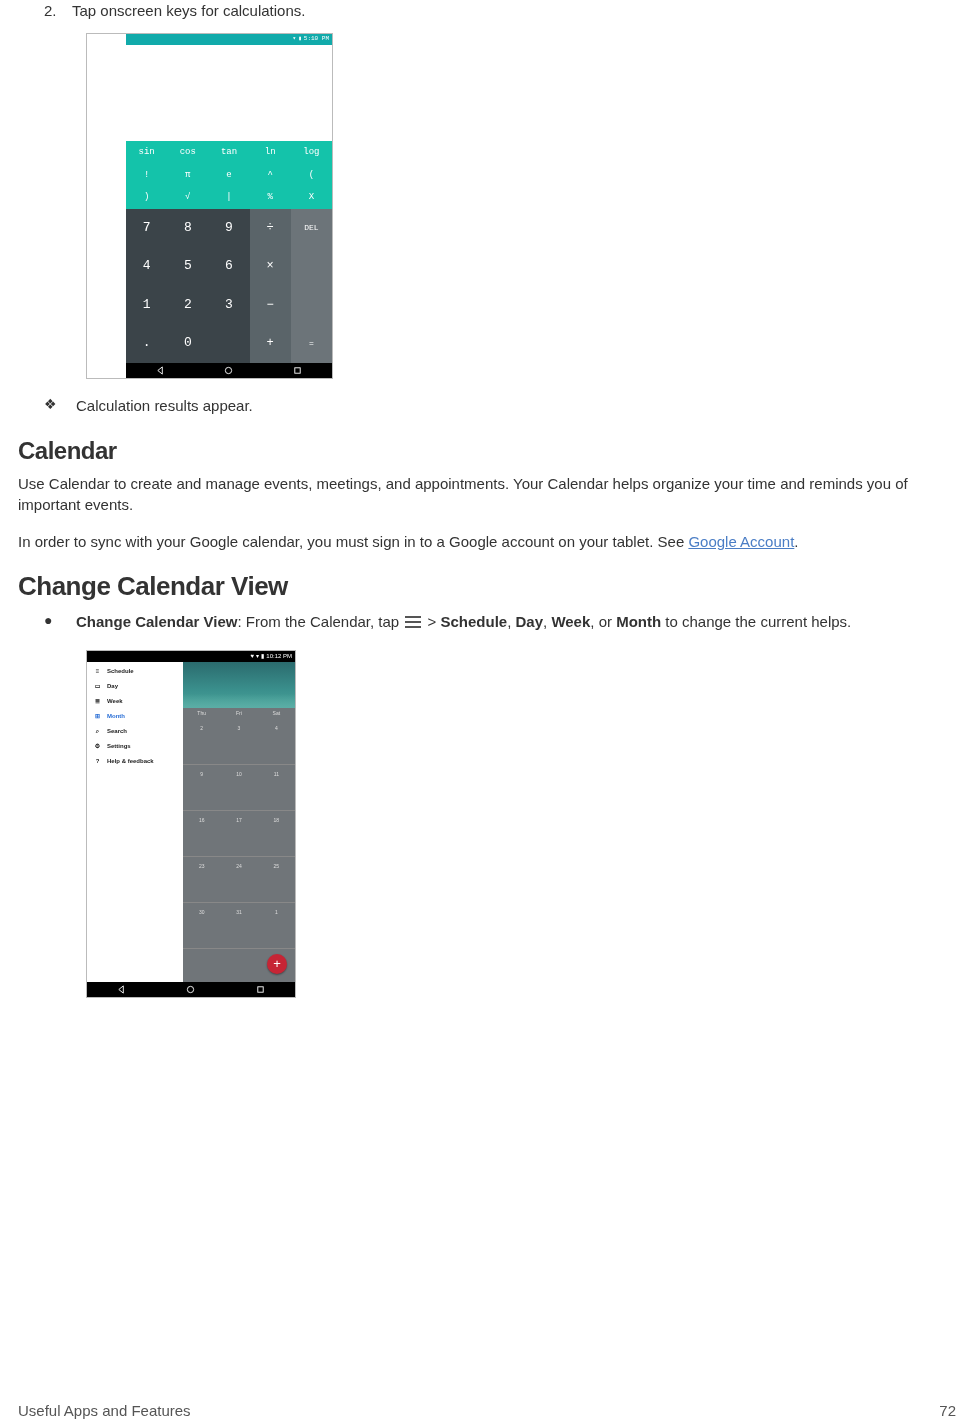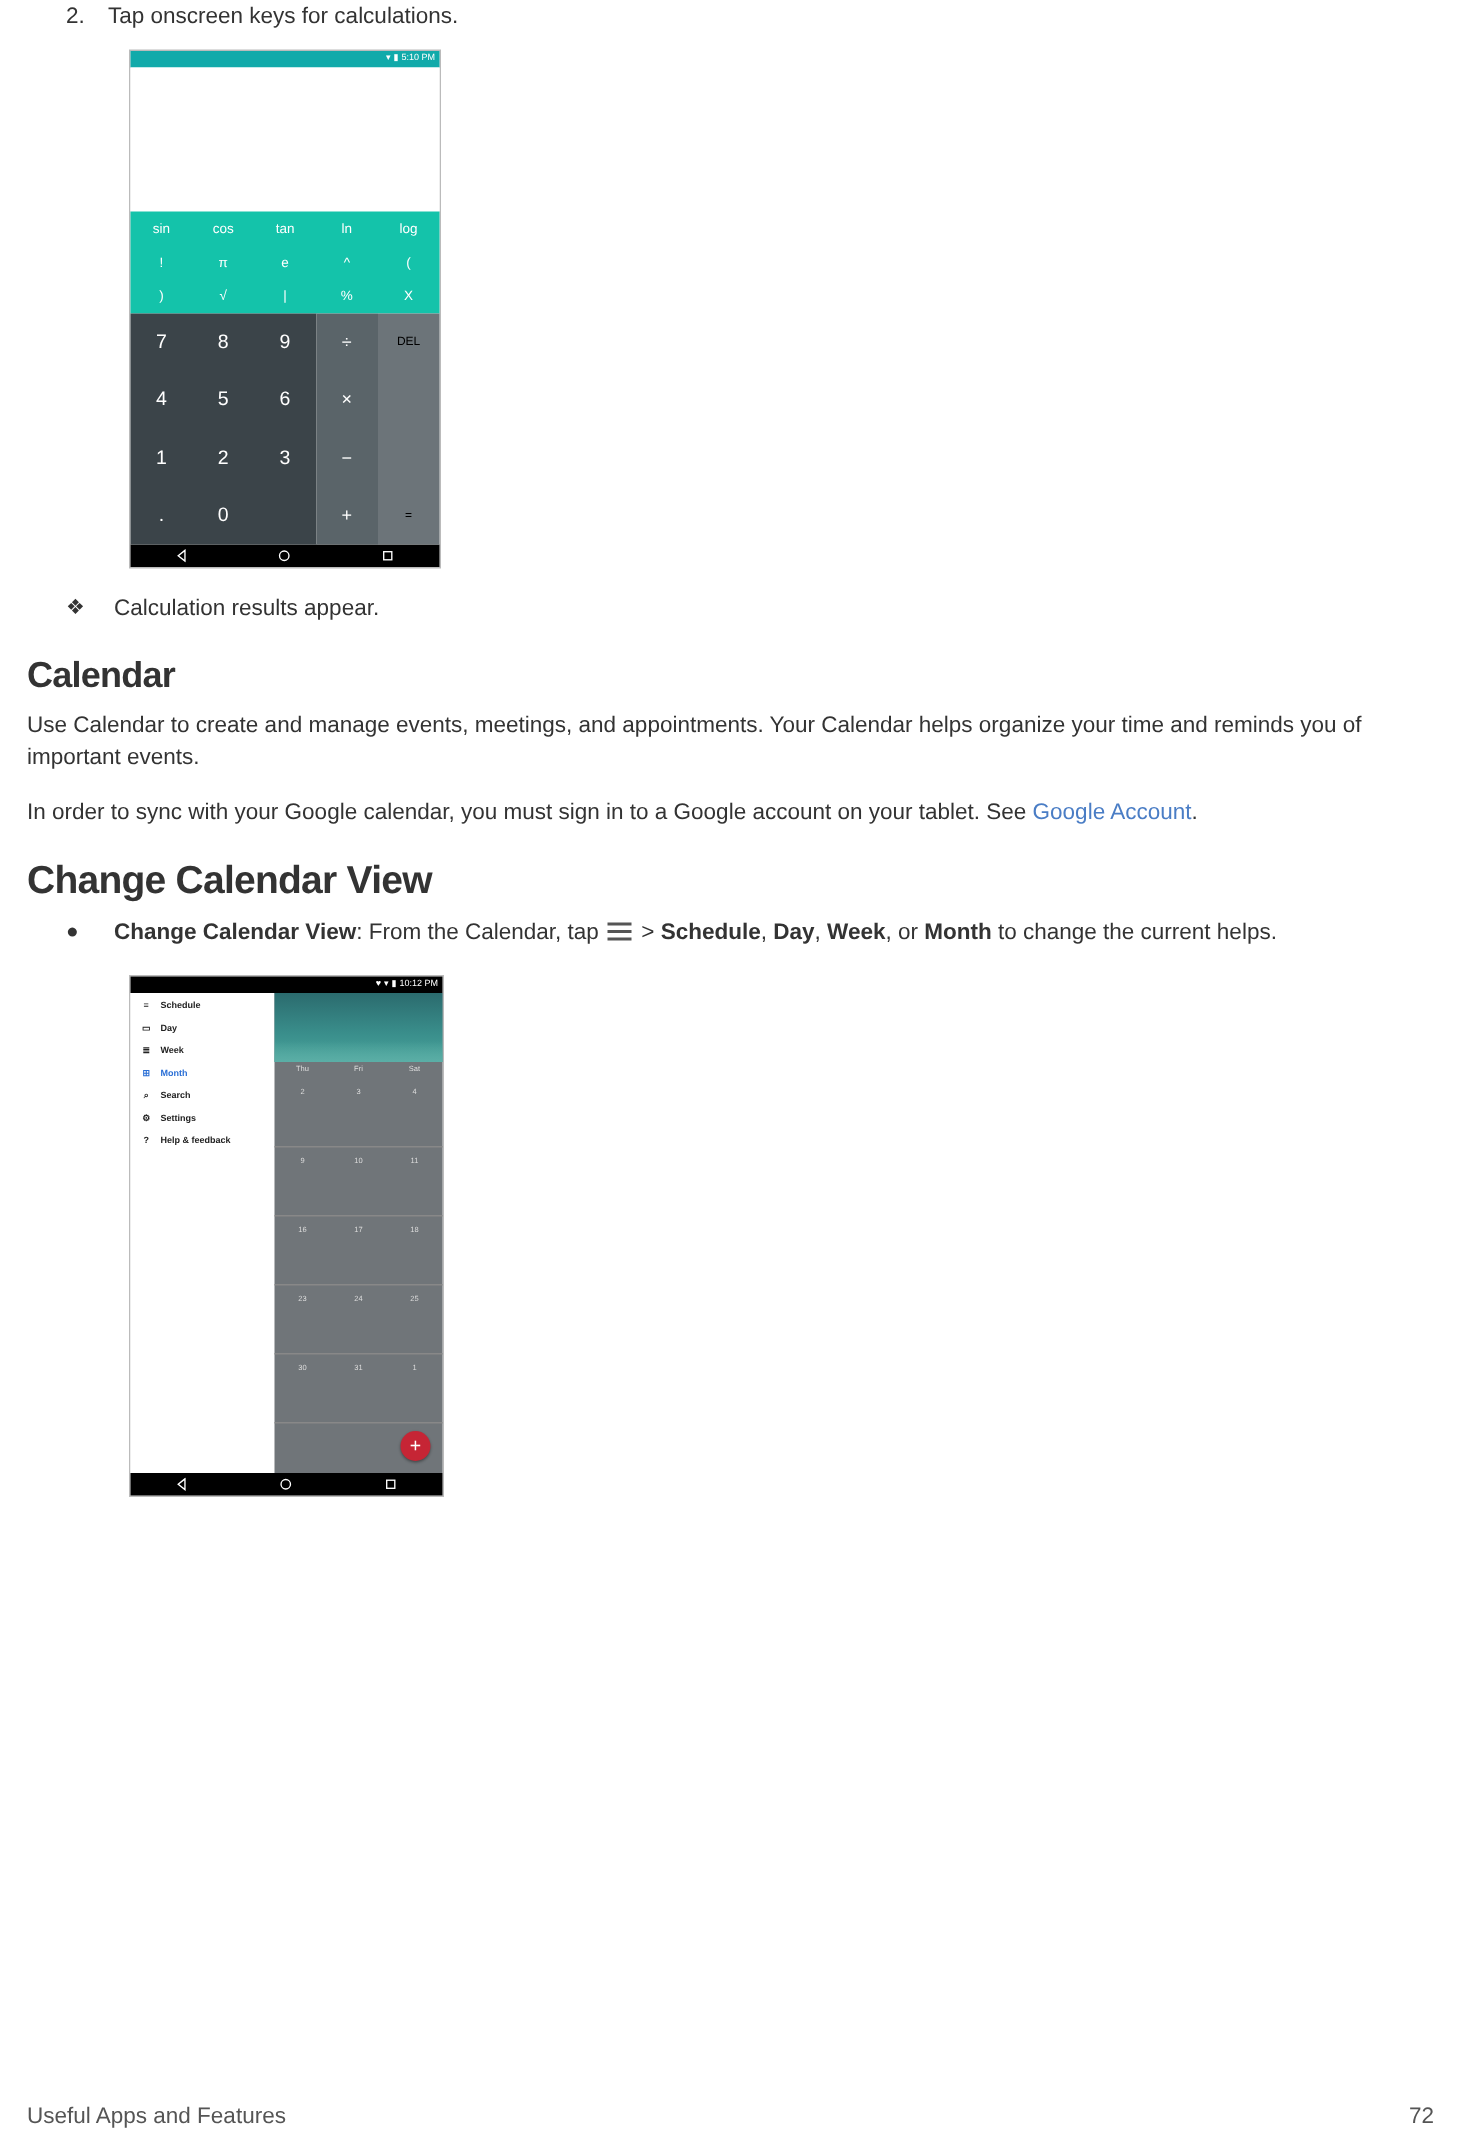--- a/index.html
+++ b/index.html
@@ -54,20 +54,21 @@
     font-weight: 900;
     font-size: 26px;
     margin: 16px 0 6px 0;
     letter-spacing: -0.5px;
   }
   p.body {
     margin: 4px 0 16px 0;
   }
   .link {
     color: #4a7dc5;
+    text-decoration: underline;
   }
   .inline-icon {
     display: inline-block;
     vertical-align: middle;
     width: 16px;
     height: 13px;
     position: relative;
     margin: 0 2px;
   }
   .inline-icon span {
@@ -89,21 +90,22 @@
     justify-content: space-between;
     font-size: 15px;
     color: #555;
   }
 
   
   .calc {
     width: 206px;
     border: 1px solid #bbb;
     background: #fff;
-    font-family: Liberation Sans, sans-serif;
+    font-family: Liberation Mono, monospace;
+    padding-left: 39px;
   }
   .calc .statusbar {
     height: 11px;
     background: #1aa;
     display: flex;
     justify-content: flex-end;
     align-items: center;
     color: #fff;
     font-size: 6px;
     padding: 0 3px;
@@ -155,21 +157,21 @@
     display: flex;
     align-items: center;
     justify-content: center;
     font-size: 12px;
   }
   .calc .delpad {
     flex: 1;
     display: grid;
     grid-template-rows: repeat(4, 1fr);
     background: #6c7479;
-    color: #000000;
+    color: #ffffff;
   }
   .calc .delkey {
     display: flex;
     align-items: center;
     justify-content: center;
     font-size: 8px;
   }
   .navbar {
     height: 15px;
     background: #000;

